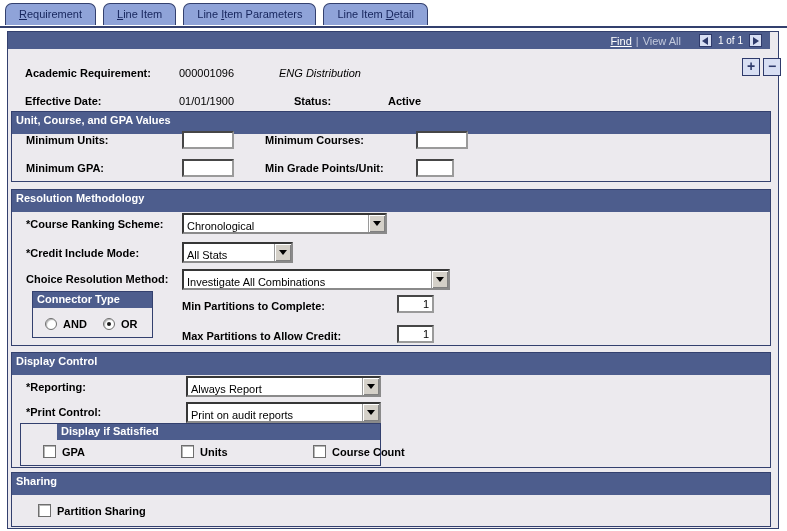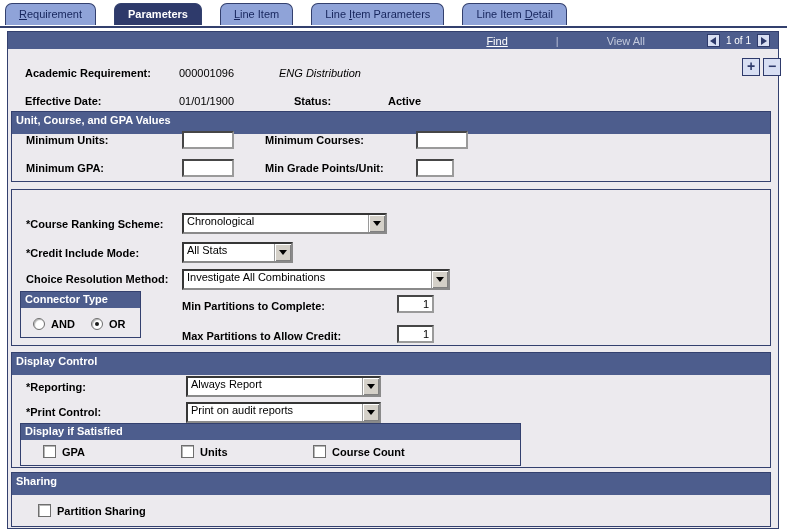--- a/index.html
+++ b/index.html
@@ -1,33 +1,33 @@
 <!DOCTYPE html>
 <html><head>
 <meta charset="utf-8">
 <style>
   * { margin:0; padding:0; box-sizing:border-box; }
   body { background:#fff; font-family:"Liberation Sans", sans-serif; }
   .page { position:relative; width:787px; height:531px; background:#fff; font-size:11px; color:#000; overflow:hidden; }
 
   
-  .tabstrip { position:absolute; top:3px; left:5px; display:flex; gap:18px; }
+  .tabstrip { position:absolute; top:3px; left:5px; display:flex; gap:7px; }
   .tab { border:1px solid #33406e; border-bottom:none; border-radius:7px 7px 0 0;
          background:#8fa3d8; color:#16255c; padding:4px 13px 5px 13px; font-size:11px;
          white-space:nowrap; cursor:default; }
   .tab.active { background:#2e3a6b; color:#fff; font-weight:bold; }
   .u { text-decoration:underline; }
   .tabline { position:absolute; top:26px; left:0; width:787px; height:2px; background:#33406e; }
 
   
   .main { position:absolute; left:7px; top:31px; width:772px; height:498px;
           border:1px solid #33406e; background:#eceaee; }
 
-  .hdrbar { position:absolute; top:0; left:0; right:0; height:17px; background:#4d5d8d;
-            display:flex; align-items:center; justify-content:flex-end; padding-right:8px;gap:44px; }
+  .hdrbar { position:absolute; top:0; left:0; right:8px; height:17px; background:#4d5d8d;
+            display:flex; align-items:center; justify-content:flex-end; padding-right:8px; }
   .find-link { color:#fff; text-decoration:underline; font-size:11px; cursor:pointer; }
   .hdr-sep { color:#b9c0d6; margin:0 4px; }
   .view-all { color:#c3cadd; font-size:11px; cursor:pointer; }
   .pagectl { display:flex; align-items:center; margin-left:18px; gap:4px; }
   .navbtn { width:13px; height:13px; background:#d8dff3; border:1px solid #2e3a6b;
             display:flex; align-items:center; justify-content:center; cursor:pointer; }
   .tri-left { width:0; height:0; border-top:4px solid transparent; border-bottom:4px solid transparent; border-right:6px solid #2e3a6b; }
   .tri-right { width:0; height:0; border-top:4px solid transparent; border-bottom:4px solid transparent; border-left:6px solid #2e3a6b; }
   .pagetxt { color:#fff; font-size:10px; margin:0 2px; }
 
@@ -44,42 +44,41 @@
 
   .groupbox { position:absolute; border:1px solid #33406e; background:#eceaee; }
   .gb-hdr { height:16px; background:#4d5d8d; color:#fff; font-weight:bold; font-size:11px; padding:1px 0 0 4px; }
 
   
   .tinput { position:absolute; border:2px inset #9a9a9a; background:#fff; height:18px;
             font-family:"Liberation Sans", sans-serif; font-size:11px; padding:0 3px; }
   .tinput.num { text-align:right; }
 
   .combo { position:absolute; height:21px; border:2px inset #8a8a8a; background:#fff;
-           display:flex; align-items:flex-start; cursor:pointer; }
+           display:flex; align-items:flex-end; cursor:pointer; }
   .combo-text { flex:1; padding-left:3px; font-size:11px; white-space:nowrap; overflow:hidden; }
   .combo-btn { width:17px; height:100%; background:#d4d0c8; border-left:1px solid #9a9a9a;
                display:flex; align-items:center; justify-content:center;
                box-shadow: inset 1px 1px 0 #fff, inset -1px -1px 0 #808080; }
   .tri-down { width:0; height:0; border-left:4px solid transparent; border-right:4px solid transparent; border-top:5px solid #000; }
 
   .cb { position:absolute; width:13px; height:13px; background:#fff; border:1px solid #6e6e6e;
         box-shadow: inset 1px 1px 0 #b5b5b5; cursor:pointer; }
   .radio { position:absolute; width:12px; height:12px; background:#fff; border:1px solid #6e6e6e;
            border-radius:50%; box-shadow: inset 1px 1px 1px #b5b5b5; cursor:pointer; }
   .radio .dot { position:absolute; left:3px; top:3px; width:4px; height:4px; border-radius:50%; background:#1a1a1a; display:none; }
   .radio.sel .dot { display:block; }
 </style>
 </head>
 <body>
 
 <div class="page">
 
   <div class="tabstrip">
     <div class="tab"><span></span><span class="u">R</span><span>equirement</span></div>
-    <div class="tab active"><span>Parameters</span><span class="u"></span><span></span></div>
     <div class="tab"><span></span><span class="u">L</span><span>ine Item</span></div>
     <div class="tab"><span>Line </span><span class="u">I</span><span>tem Parameters</span></div>
     <div class="tab"><span>Line Item </span><span class="u">D</span><span>etail</span></div>
   </div>
   <div class="tabline"></div>
 
   <div class="main">
 
     <div class="hdrbar">
       <span class="find-link">Find</span>
@@ -114,20 +113,21 @@
       <input class="tinput" style="left: 170px; top: 19px; width: 52px;" value="">
       <div class="lbl" style="left:253px; top:22px;">Minimum Courses:</div>
       <input class="tinput" style="left: 404px; top: 19px; width: 52px;" value="">
       <div class="lbl" style="left:14px; top:50px;">Minimum GPA:</div>
       <input class="tinput" style="left: 170px; top: 47px; width: 52px;" value="">
       <div class="lbl" style="left:253px; top:50px;">Min Grade Points/Unit:</div>
       <input class="tinput" style="left: 404px; top: 47px; width: 38px;" value="">
     </div>
 
     <div class="section" style="top:157px; height:157px;">
+      <div class="sec-hdr">Resolution Methodology</div>
 
       <div class="lbl" style="left:14px; top:28px;">*Course Ranking Scheme:</div>
       <div class="combo" style="left:170px; top:23px; width:205px;">
         <span class="combo-text">Chronological</span>
         <span class="combo-btn">
             <span class="tri-down"></span>
           </span>
       </div>
 
       <div class="lbl" style="left:14px; top:57px;">*Credit Include Mode:</div>
@@ -139,21 +139,21 @@
       </div>
 
       <div class="lbl" style="left:14px; top:83px;">Choice Resolution Method:</div>
       <div class="combo" style="left:170px; top:79px; width:268px;">
         <span class="combo-text">Investigate All Combinations</span>
         <span class="combo-btn">
             <span class="tri-down"></span>
           </span>
       </div>
 
-      <div class="groupbox" style="left:8px; top:101px; width:121px; height:47px;">
+      <div class="groupbox" style="left:20px; top:101px; width:121px; height:47px;">
         <div class="gb-hdr">Connector Type</div>
         <div class="radio" style="left:12px; top:26px;"></div>
         <div class="lbl" style="left:30px; top:26px;">AND</div>
         <div class="radio sel" style="left:70px; top:26px;">
             <span class="dot"></span>
           </div>
         <div class="lbl" style="left:88px; top:26px;">OR</div>
       </div>
 
       <div class="lbl" style="left:170px; top:110px;">Min Partitions to Complete:</div>
@@ -175,21 +175,21 @@
       </div>
 
       <div class="lbl" style="left:14px; top:53px;">*Print Control:</div>
       <div class="combo" style="left:174px; top:49px; width:195px;">
         <span class="combo-text">Print on audit reports</span>
         <span class="combo-btn">
             <span class="tri-down"></span>
           </span>
       </div>
 
-      <div class="groupbox" style="left:8px; top:70px; width:501px; height:43px;">
+      <div class="groupbox" style="left:8px; top:70px; width:361px; height:43px;padding-left:36px;">
         <div class="gb-hdr">Display if Satisfied</div>
         <div class="cb" style="left:22px; top:21px;"></div>
         <div class="lbl" style="left:41px; top:22px;">GPA</div>
         <div class="cb" style="left:160px; top:21px;"></div>
         <div class="lbl" style="left:179px; top:22px;">Units</div>
         <div class="cb" style="left:292px; top:21px;"></div>
         <div class="lbl" style="left:311px; top:22px;">Course Count</div>
       </div>
     </div>
 

